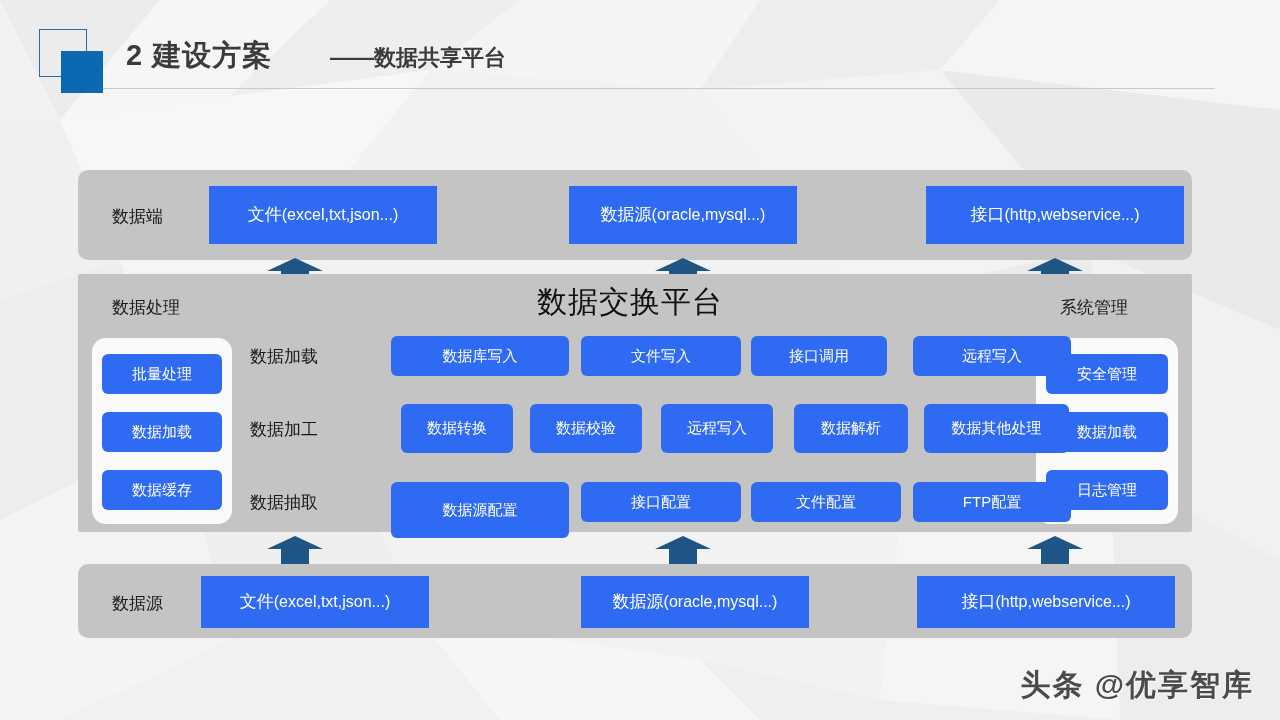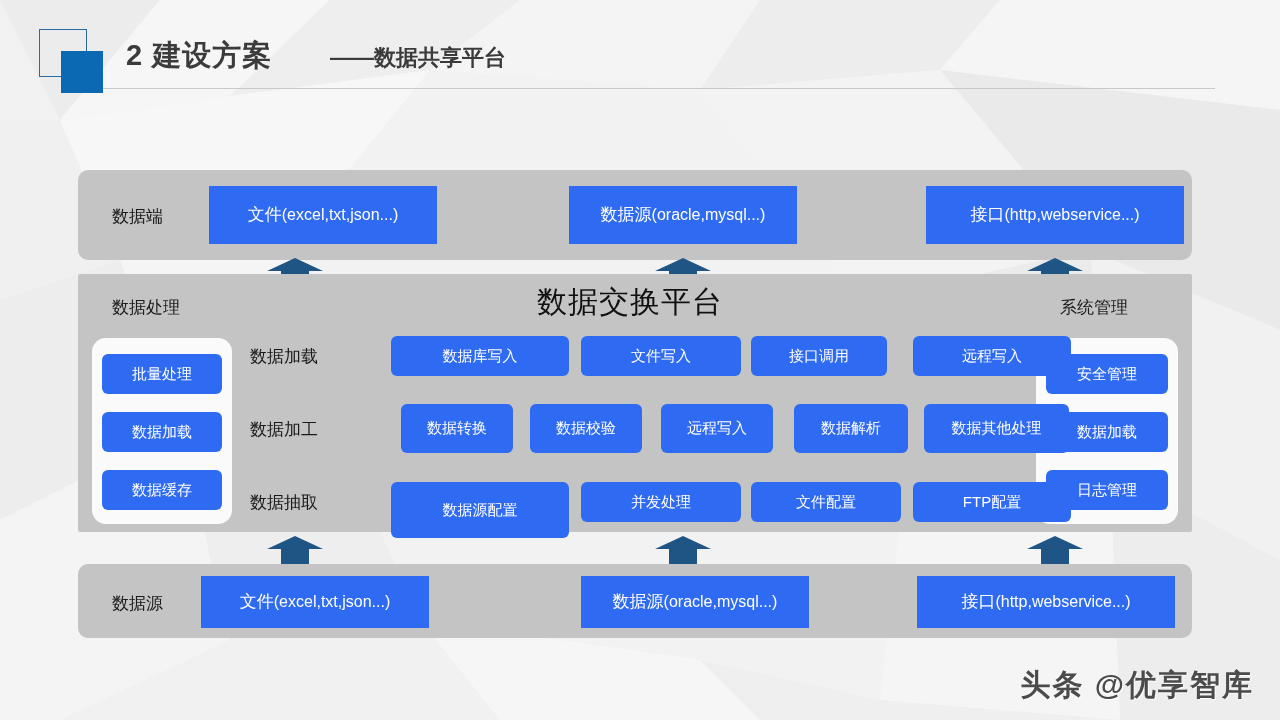--- a/index.html
+++ b/index.html
@@ -290,21 +290,21 @@
 
   <div class="row-label" style="left:250px; top:418px;">数据加工</div>
   <div class="pill" style="left:357px; top:404px; width:112px; height:49px;">数据转换</div>
   <div class="pill" style="left:486px; top:404px; width:112px; height:49px;">数据校验</div>
   <div class="pill" style="left:617px; top:404px; width:112px; height:49px;">远程写入</div>
   <div class="pill" style="left:750px; top:404px; width:114px; height:49px;">数据解析</div>
   <div class="pill" style="left:880px; top:404px; width:145px; height:49px;">数据其他处理</div>
 
   <div class="row-label" style="left:250px; top:491px;">数据抽取</div>
   <div class="pill" style="left:347px; top:482px; width:178px; height:56px;">数据源配置</div>
-  <div class="pill" style="left:537px; top:482px; width:160px; height:40px;">并发处理</div>
+  <div class="pill" style="left:537px; top:482px; width:160px; height:40px;">接口配置</div>
   <div class="pill" style="left:707px; top:482px; width:150px; height:40px;">文件配置</div>
   <div class="pill" style="left:869px; top:482px; width:158px; height:40px;">FTP配置</div>
 
   <svg class="up-arrow" style="left:267px; top:536px;" viewBox="0 0 56 30">
     <polygon points="28,0 56,13 42,13 42,30 14,30 14,13 0,13" fill="#1f5585"></polygon>
   </svg>
   <svg class="up-arrow" style="left:655px; top:536px;" viewBox="0 0 56 30">
     <polygon points="28,0 56,13 42,13 42,30 14,30 14,13 0,13" fill="#1f5585"></polygon>
   </svg>
   <svg class="up-arrow" style="left:1027px; top:536px;" viewBox="0 0 56 30">

